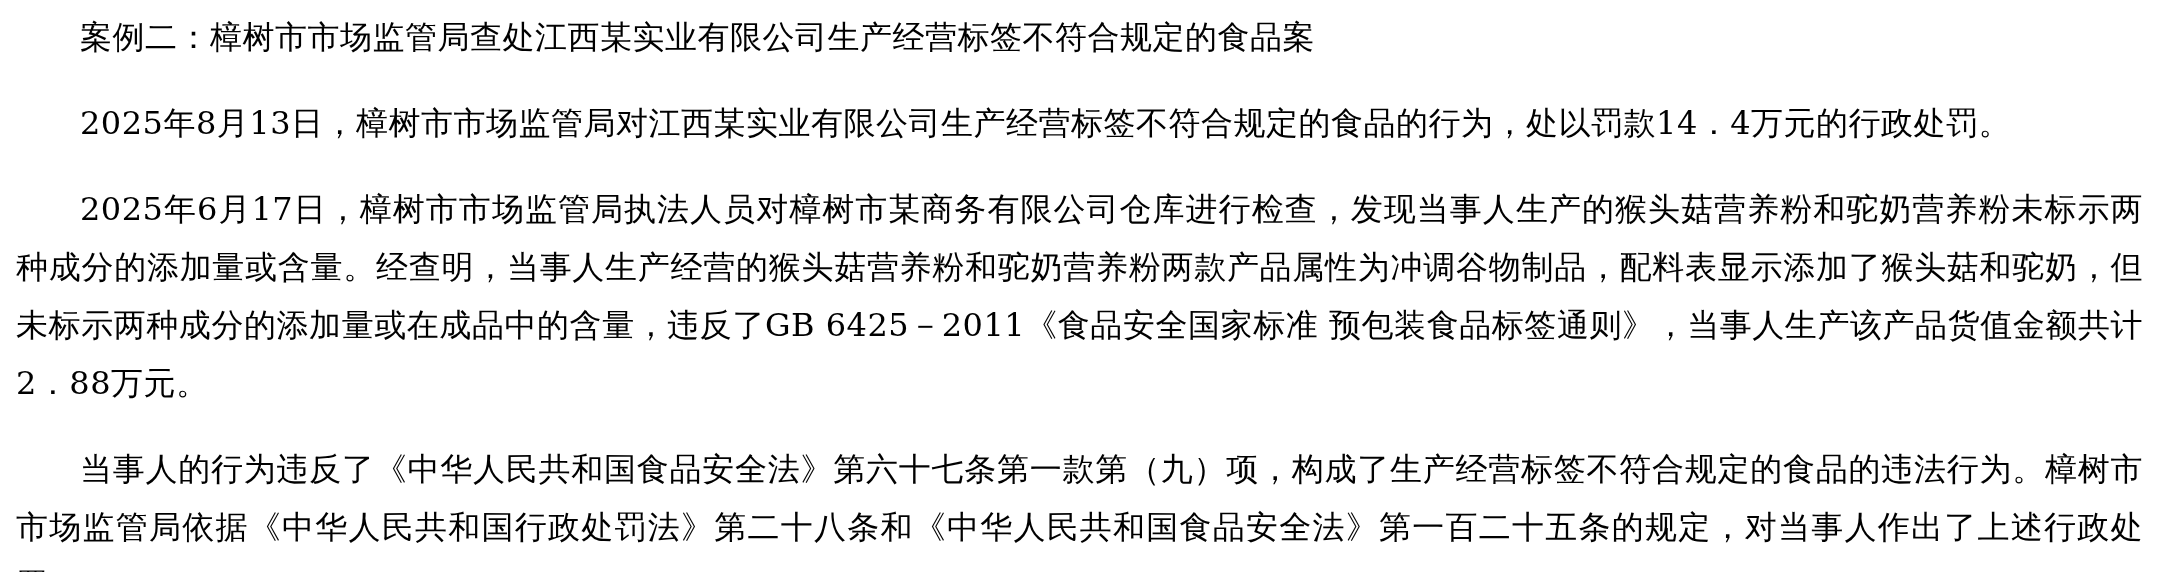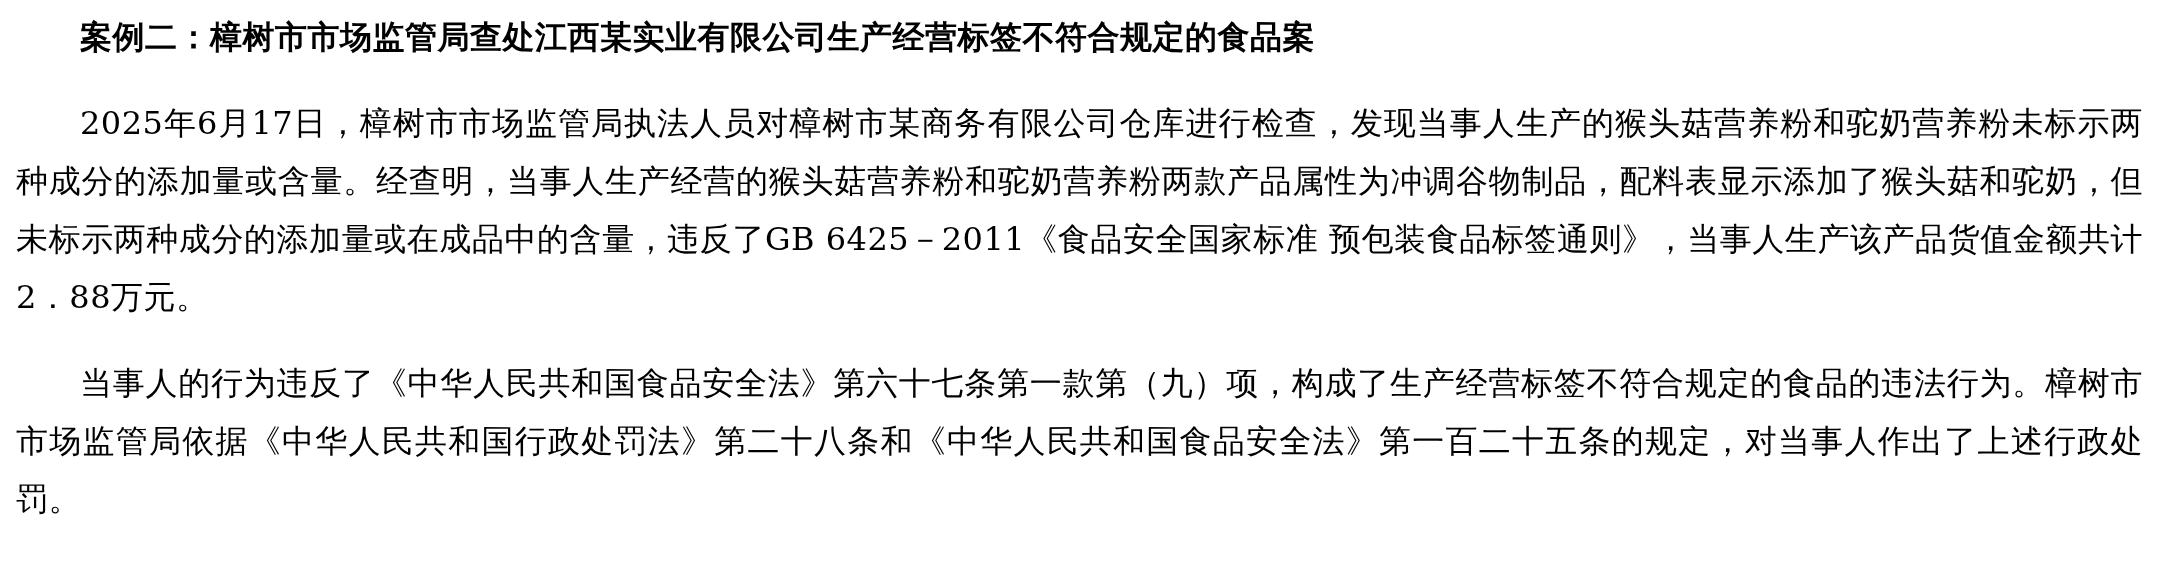--- a/index.html
+++ b/index.html
@@ -23,23 +23,24 @@
     .doc p {
       margin: 0 0 28px 0;
       font-size: 32px;
       line-height: 58px;
       text-indent: 2em;
       text-align: justify;
       letter-spacing: 0.5px;
       word-break: break-all;
     }
     .doc p.title {
-      font-weight: 700;
+      font-weight: 400;
     }
   </style>
 </head>
 <body>
 
 <div class="doc">
   <p class="title">案例二：樟树市市场监管局查处江西某实业有限公司生产经营标签不符合规定的食品案</p>
+  <p>2025年8月13日，樟树市市场监管局对江西某实业有限公司生产经营标签不符合规定的食品的行为，处以罚款14．4万元的行政处罚。</p>
   <p>2025年6月17日，樟树市市场监管局执法人员对樟树市某商务有限公司仓库进行检查，发现当事人生产的猴头菇营养粉和驼奶营养粉未标示两种成分的添加量或含量。经查明，当事人生产经营的猴头菇营养粉和驼奶营养粉两款产品属性为冲调谷物制品，配料表显示添加了猴头菇和驼奶，但未标示两种成分的添加量或在成品中的含量，违反了GB 6425－2011《食品安全国家标准 预包装食品标签通则》，当事人生产该产品货值金额共计2．88万元。</p>
   <p>当事人的行为违反了《中华人民共和国食品安全法》第六十七条第一款第（九）项，构成了生产经营标签不符合规定的食品的违法行为。樟树市市场监管局依据《中华人民共和国行政处罚法》第二十八条和《中华人民共和国食品安全法》第一百二十五条的规定，对当事人作出了上述行政处罚。</p>
 </div>
 
 </body></html>

